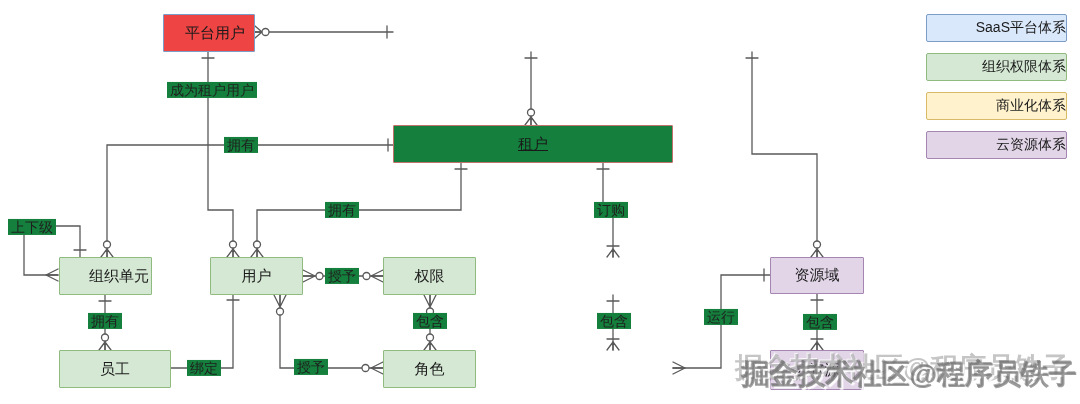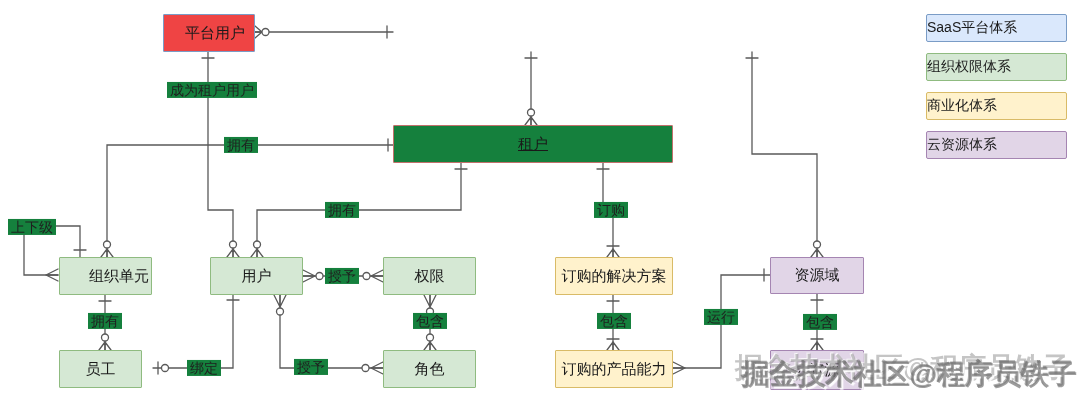--- a/index.html
+++ b/index.html
@@ -56,21 +56,21 @@
     white-space: nowrap;
     line-height: 1.15;
   }
   .legend-item {
     position: absolute;
     left: 926px;
     width: 141px;
     height: 28px;
     display: flex;
     align-items: center;
-    justify-content: flex-start;
+    justify-content: flex-end;
     font-size: 14px;
     color: #1a1a1a;
     border: 1px solid;
     border-radius: 2px;
     white-space: nowrap;
   }
   .legend-item.blue   { background: #dae8fc; border-color: #7a9cc6; }
   .legend-item.green  { background: #d5e8d4; border-color: #8fbb80; }
   .legend-item.yellow { background: #fff2cc; border-color: #d9bb67; }
   .legend-item.purple { background: #e1d5e7; border-color: #a585b2; }
@@ -230,31 +230,25 @@
     </div>
   <div class="node green" style="left:59px;  top:257px; width:93px;  height:38px;padding-left:27px;">
       <span>组织单元</span>
     </div>
   <div class="node green" style="left:210px; top:257px; width:93px;  height:38px;">
       <span>用户</span>
     </div>
   <div class="node green" style="left:383px; top:257px; width:93px;  height:38px;">
       <span>权限</span>
     </div>
-  <div class="node green" style="left:59px;  top:350px; width:83px;  height:38px;">
+  <div class="node green" style="left:59px;  top:350px; width:112px;  height:38px;">
       <span>员工</span>
     </div>
   <div class="node green" style="left:383px; top:350px; width:93px;  height:38px;">
       <span>角色</span>
-    </div>
-  <div class="node yellow" style="left:555px; top:257px; width:118px; height:38px;">
-      <span>订购的解决方案</span>
-    </div>
-  <div class="node yellow" style="left:555px; top:350px; width:118px; height:38px;">
-      <span>订购的产品能力</span>
     </div>
   <div class="node purple" style="left:770px; top:257px; width:94px;  height:37px;">
       <span>资源域</span>
     </div>
   <div class="node purple" style="left:770px; top:350px; width:94px;  height:40px;">
       <span>云资源</span>
     </div>
 
   <div class="edge-label" style="left:212px; top:90px;">成为租户用户</div>
   <div class="edge-label" style="left:241px; top:145px;">拥有</div>

